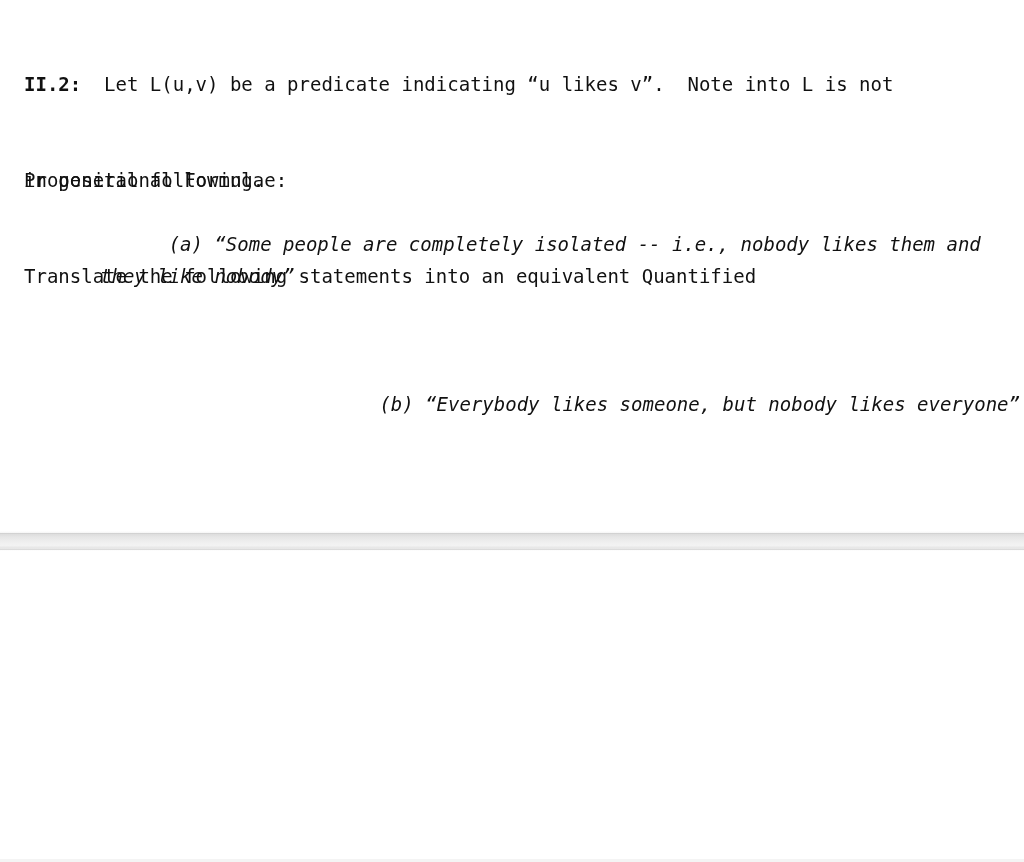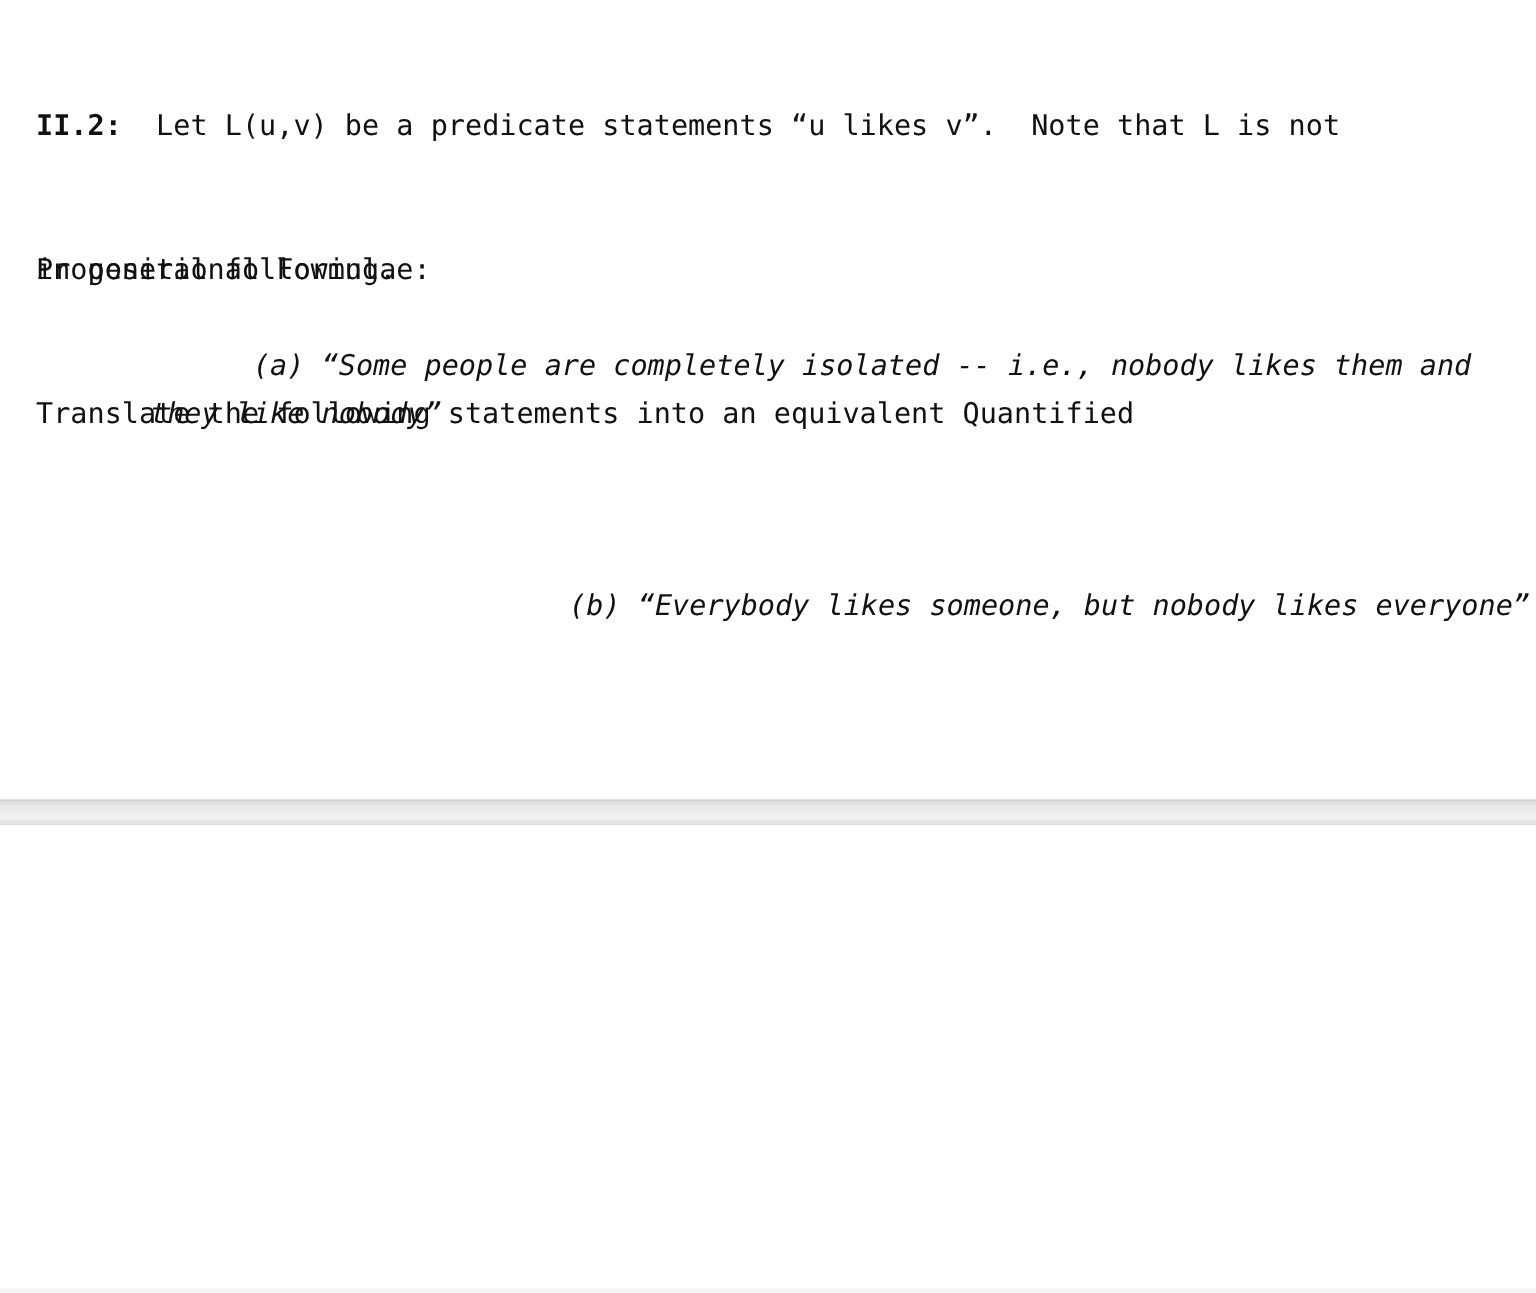--- a/index.html
+++ b/index.html
@@ -128,21 +128,21 @@
     height: 3px;
     background: #f4f4f4;
   }
 </style>
 </head>
 <body>
 
 <div class="page">
 
   <div class="block-intro doc-text">
-    <span class="intro-line"><span class="intro-label">II.2:</span><span>  Let L(u,v) be a predicate statements “u likes v”.  Note that L is not</span></span>
+    <span class="intro-line"><span class="intro-label">II.2:</span><span>  Let L(u,v) be a predicate indicating “u likes v”.  Note into L is not</span></span>
     <span class="intro-line">in general following.</span>
   </div>
 
   <div class="block-translate doc-text">
     <span class="intro-line">Propositional Formulae:</span>
     <span class="intro-line">Translate the following statements into an equivalent Quantified</span>
   </div>
 
   <div class="items-upper">
     <div class="item doc-text">

